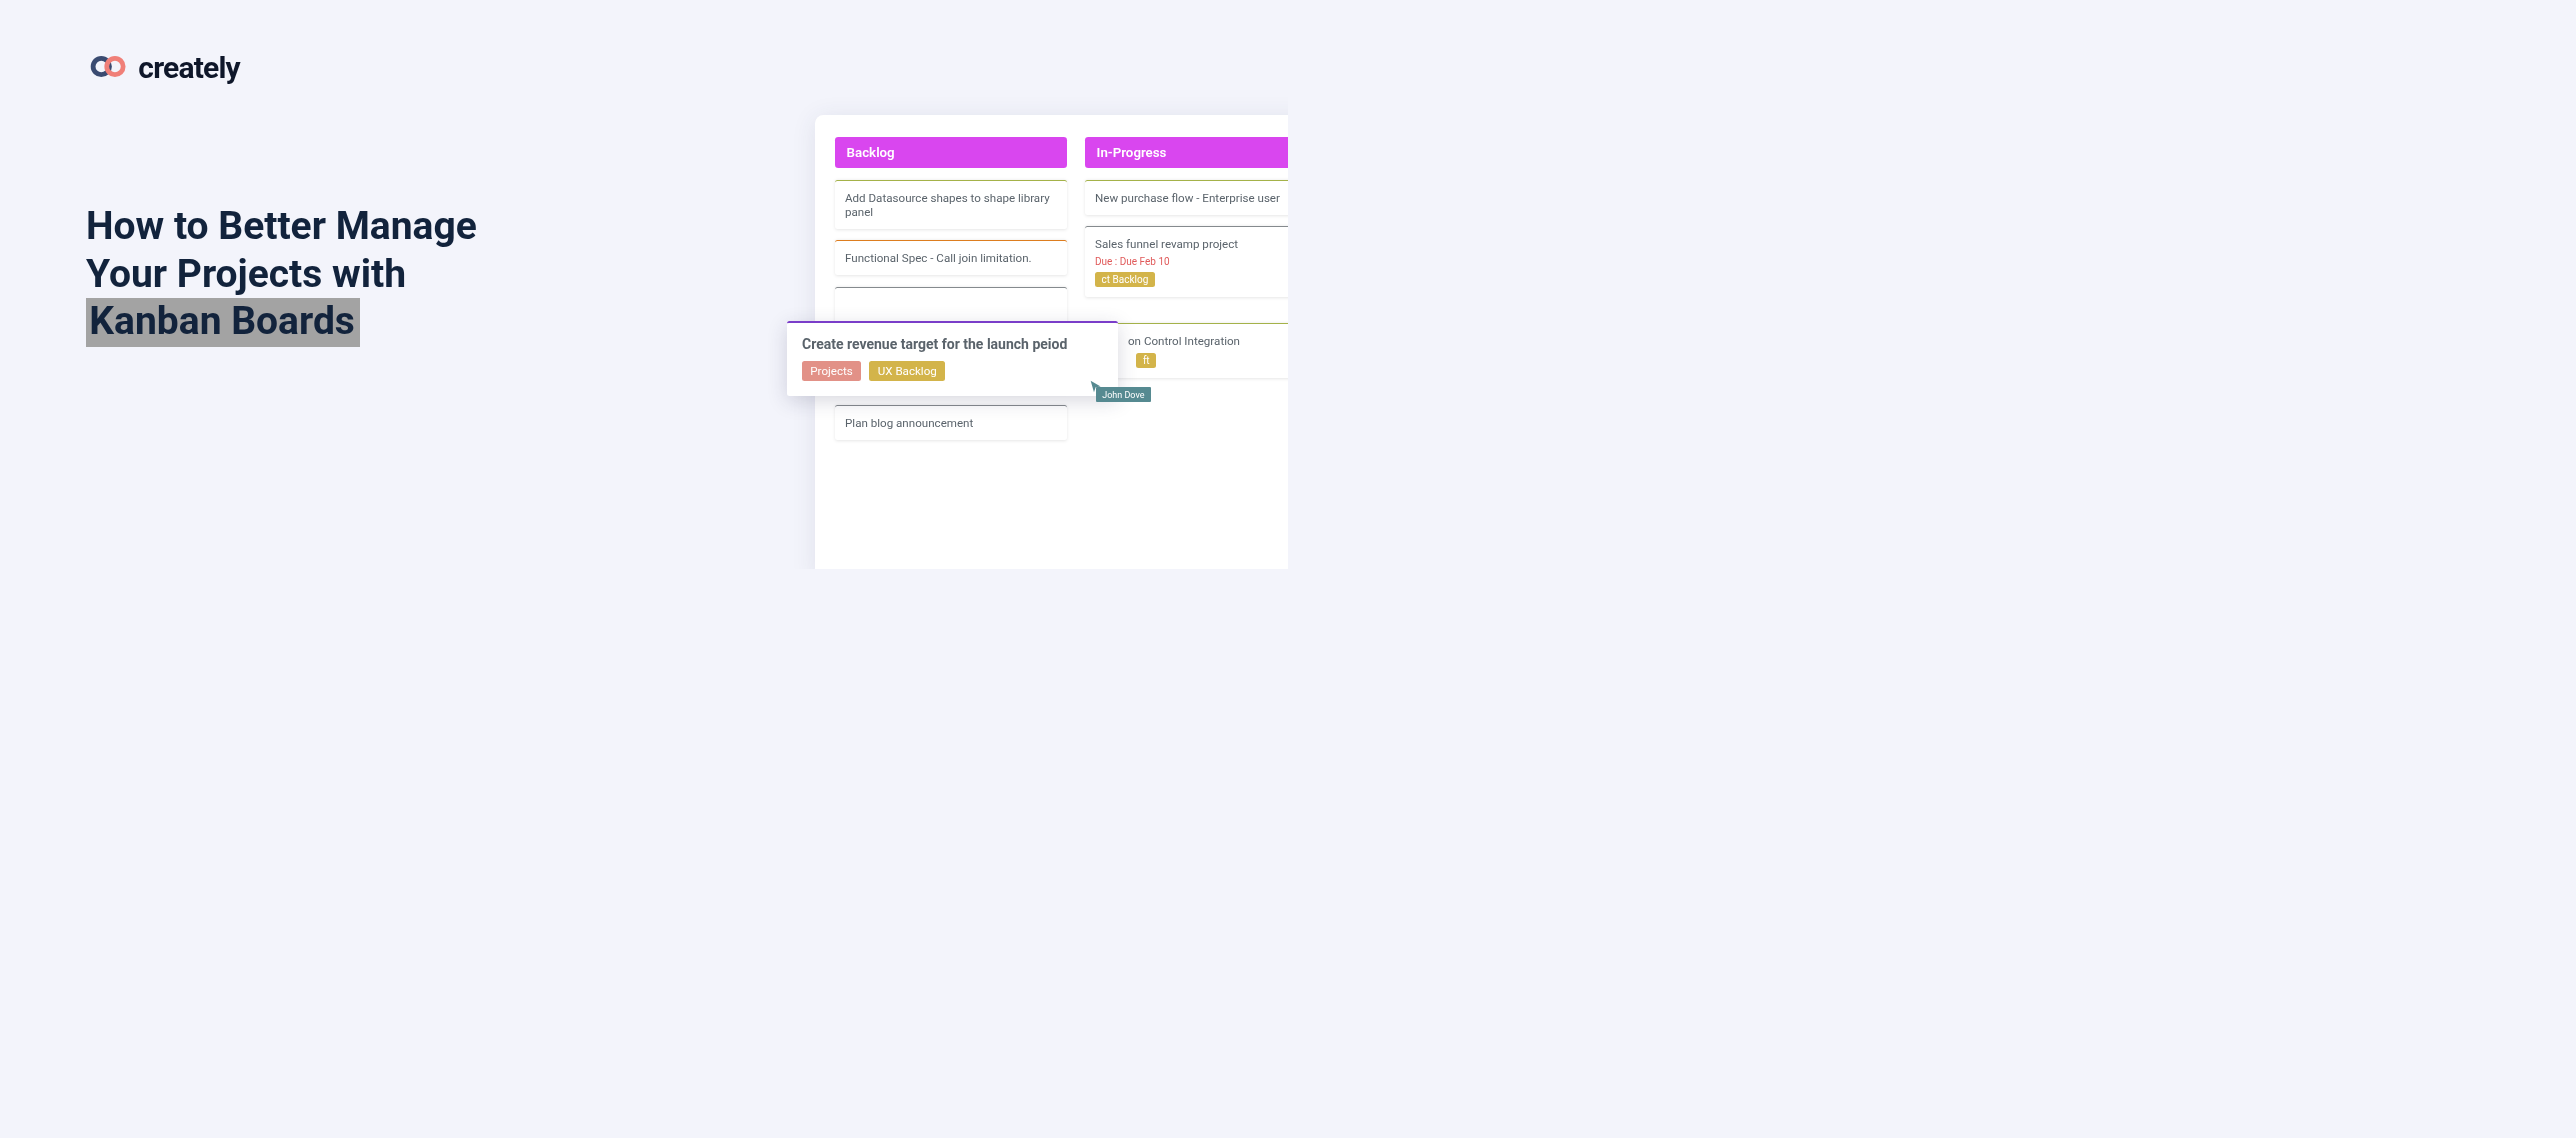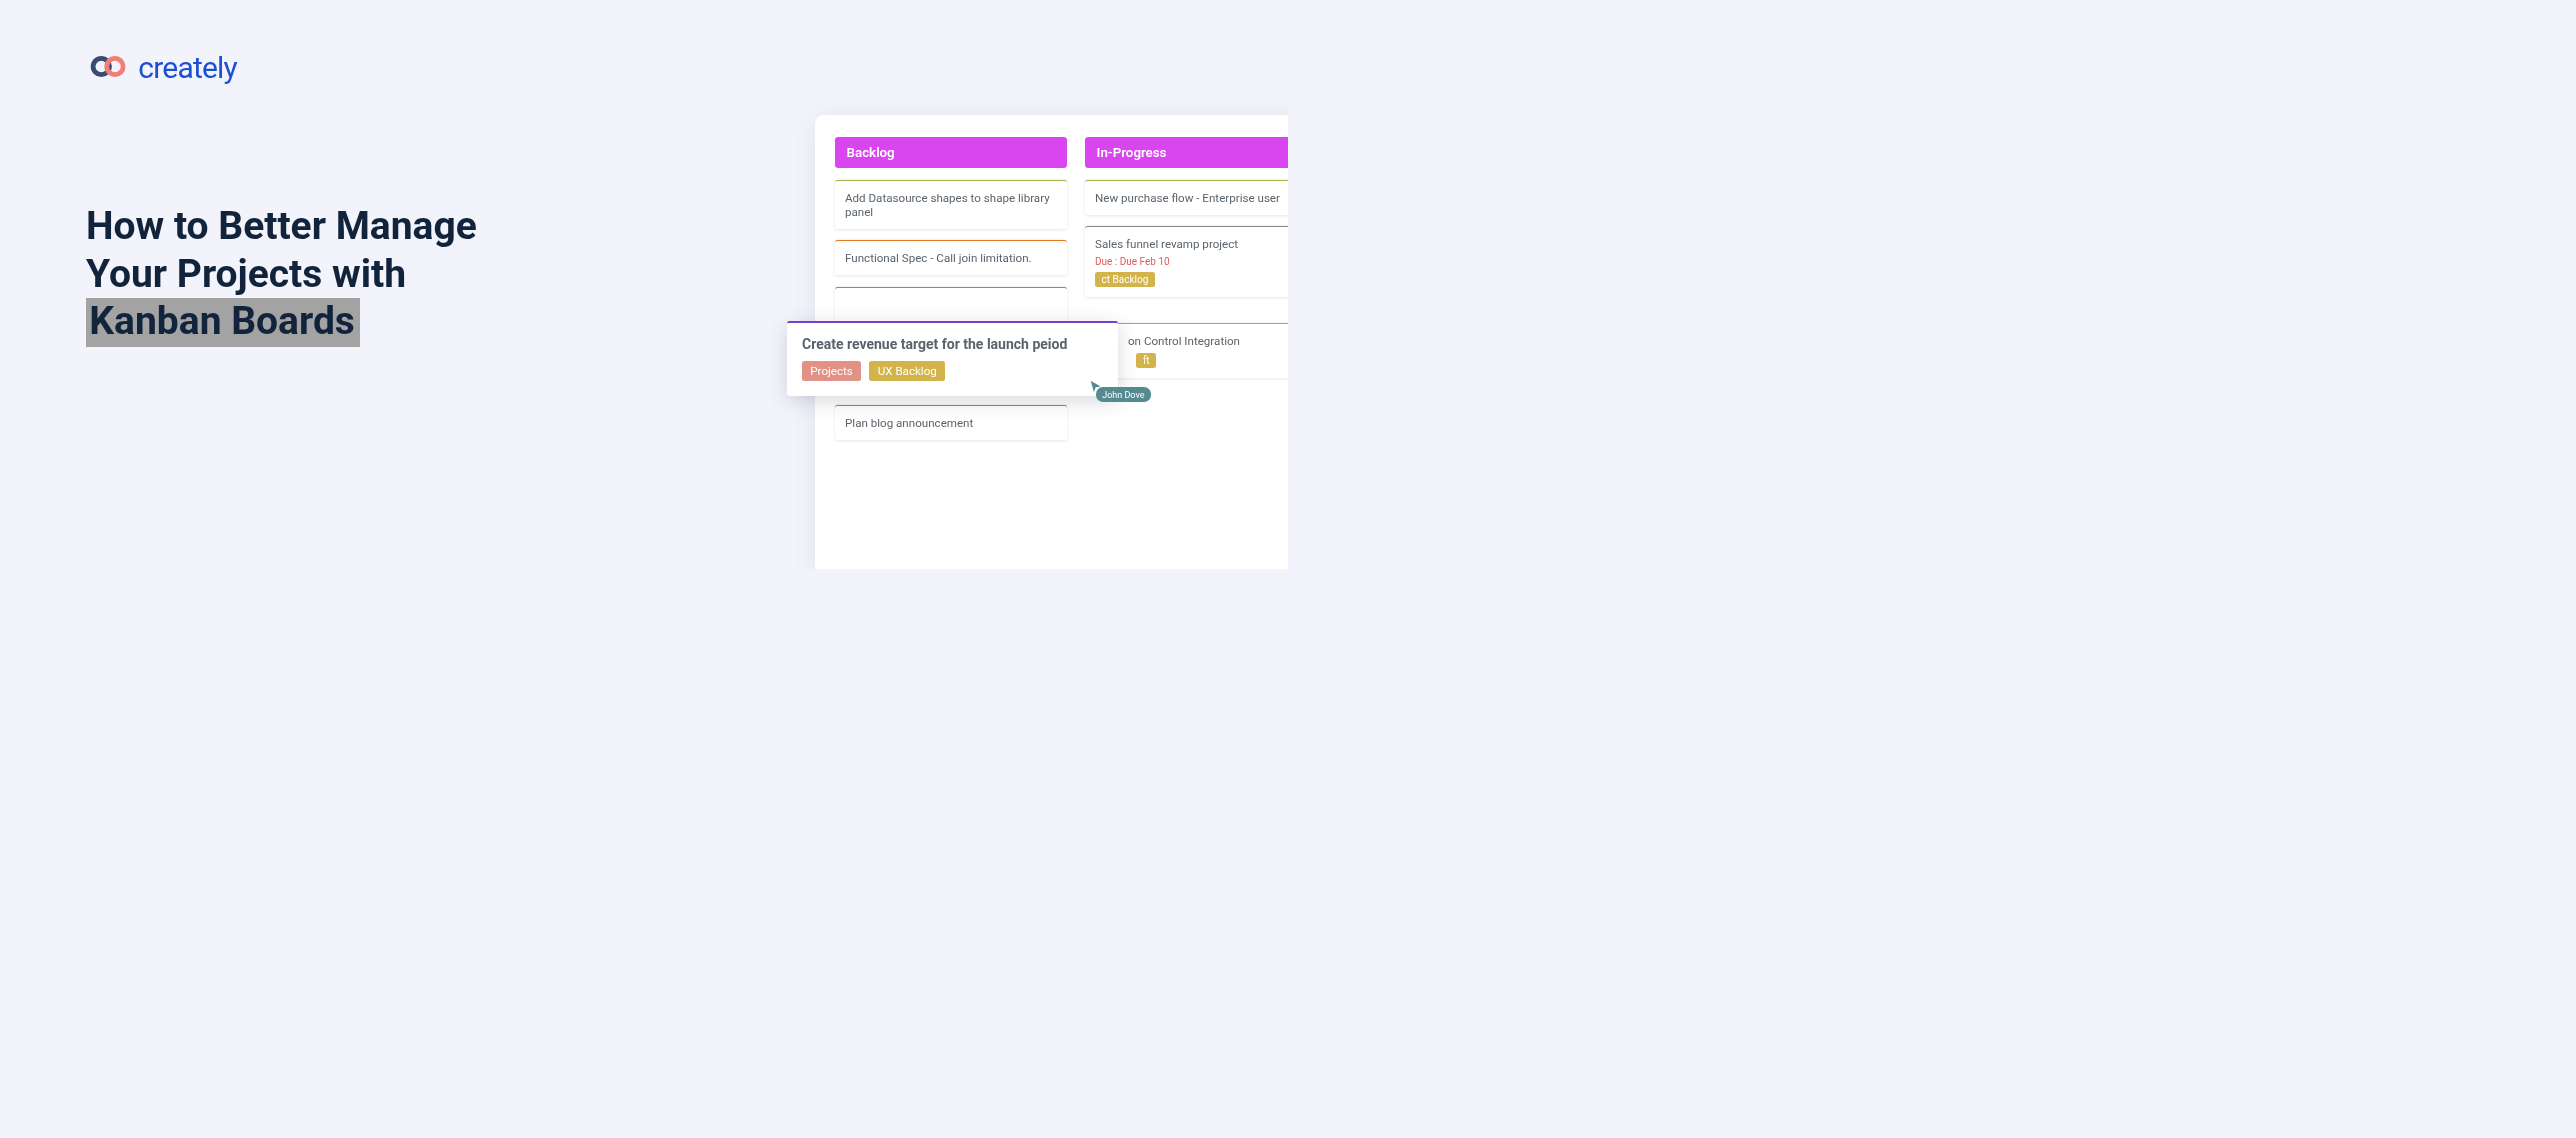--- a/index.html
+++ b/index.html
@@ -18,22 +18,22 @@
     display: flex;
     align-items: center;
     gap: 8.3px;
   }
   .logo-rings {
     width: 41px;
     height: 25px;
   }
   .logo-text {
     font-size: 30px;
-    font-weight: 400;
-    color: #1d4ed8;
+    font-weight: 700;
+    color: #0f172a;
     letter-spacing: -0.8px;
     text-align: center;
   }
   .headline {
     position: absolute;
     left: 86px;
     top: 203px;
     font-size: 39px;
     font-weight: 700;
     line-height: 1.22;
@@ -120,21 +120,21 @@
   }
   .cursor svg { display: block; }
   .cursor-label {
     position: absolute;
     left: 6.6px;
     top: 8.3px;
     background: #568a91;
     color: #fff;
     font-size: 9px;
     padding: 2.5px 6.6px;
-    border-radius: 7px;
+    border-radius: 1px;
     white-space: nowrap;
   }
 </style>
 </head>
 <body>
 
 <div class="logo">
   <span>
     <svg class="logo-rings" viewBox="0 0 60 34">
       <circle cx="18" cy="17" r="12" fill="none" stroke="#3a4b71" stroke-width="7"></circle>

